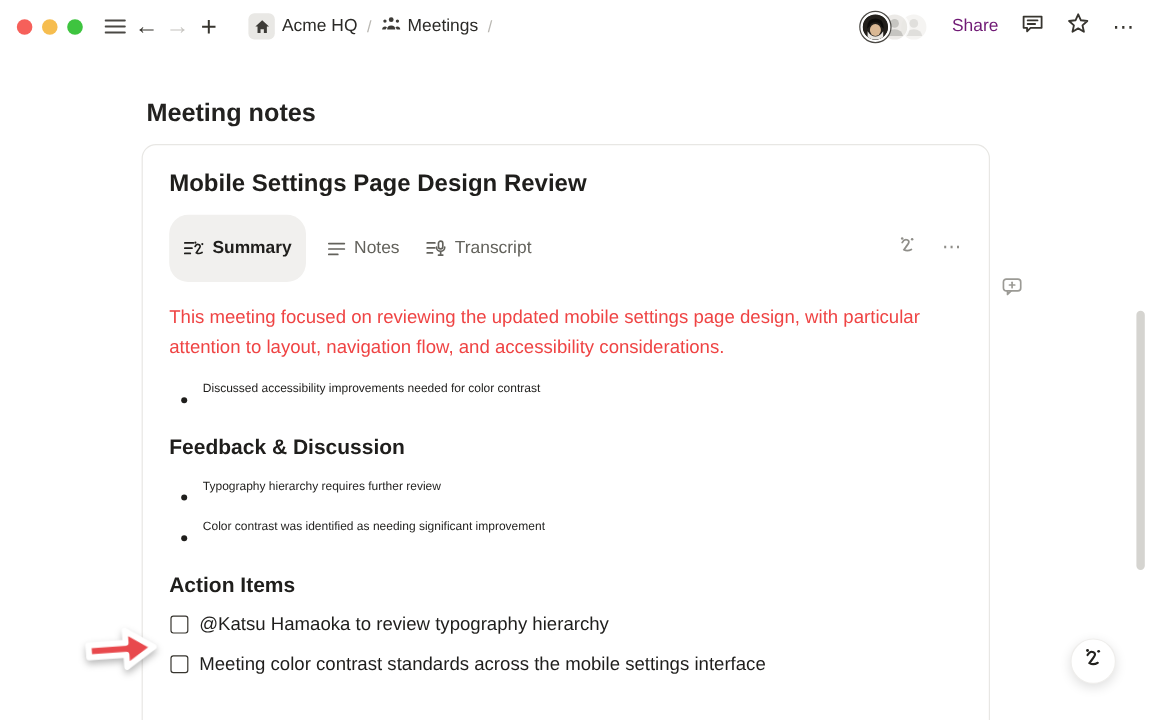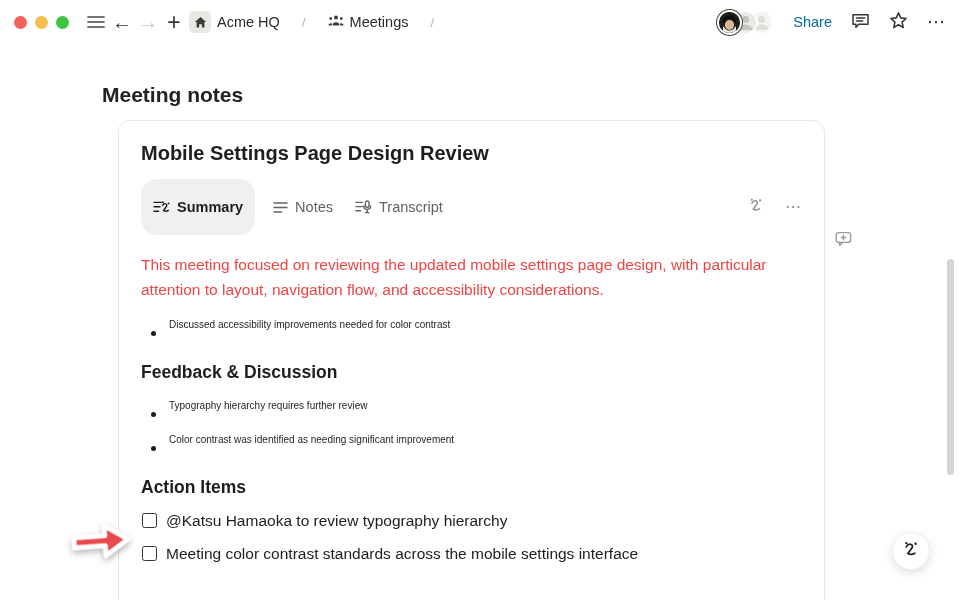--- a/index.html
+++ b/index.html
@@ -12,38 +12,38 @@
   .traffic { display:flex; gap:8px; align-items:center; margin-right:14px; }
   .light { width:13px; height:13px; border-radius:50%; }
   .light.red { background:#f6605a; }
   .light.yellow { background:#f6bd4f; }
   .light.green { background:#3ec43f; }
   .tb-btn { width:26px; height:26px; display:flex; align-items:center; justify-content:center;
     border-radius:5px; color:#37352f; flex:0 0 auto; }
   .tb-btn svg { display:block; }
   .arrow-fwd { color:#c8c6c2; }
   .glyph { font-size:20px; line-height:1; color:#37352f; }
-  .breadcrumb { display:flex; align-items:center; gap:22px; margin-left:2px; font-size:14.5px; color:#2b2a27; }
+  .breadcrumb { display:flex; align-items:center; gap:8px; margin-left:20px; font-size:14.5px; color:#2b2a27; }
   .crumb { display:flex; align-items:center; gap:6px; cursor:default; white-space:nowrap; }
   .home-chip { width:22px; height:22px; background:#e9e8e5; border-radius:5px;
     display:flex; align-items:center; justify-content:center; }
   .crumb-sep { color:#b9b7b2; font-size:13.5px; }
   .topbar-right { margin-left:auto; display:flex; align-items:center; gap:19px; }
   .avatar-stack { display:flex; align-items:center; }
   .avatar { width:25px; height:25px; border-radius:50%; border:2px solid #fff; position:relative; }
   .avatar + .avatar { margin-left:-9px; }
   .avatar-1 { background:#26241f; box-shadow:0 0 0 1px #4a4844; z-index:3; overflow:hidden; }
   .avatar-2 { background:#e6e4e0; z-index:2; opacity:.75; overflow:hidden; }
   .avatar-3 { background:#eceae6; z-index:1; opacity:.5; overflow:hidden; }
-  .share-btn { font-size:14.5px; color:#0369a1; cursor:default; }
+  .share-btn { font-size:14.5px; color:#701a75; cursor:default; }
   .tb-icon { color:#37352f; display:flex; align-items:center; justify-content:center; }
   .dots { font-size:18px; letter-spacing:1px; color:#37352f; line-height:1; }
 
   
-  .page-title { position:absolute; left:102px; top:83px; font-size:21px; font-weight:700; color:#232220; }
+  .page-title { position:absolute; left:122px; top:83px; font-size:21px; font-weight:700; color:#232220; }
 
   .card { position:absolute; left:118px; top:120px; width:707px; height:560px;
     background:#fff; border:1px solid #e8e7e4; border-radius:12px; padding:0 22px; }
   .card-title { margin-top:21px; font-size:20px; font-weight:700; color:#1f1e1c; }
 
   .tabs-row { margin-top:14px; display:flex; align-items:center; }
   .tab { display:flex; align-items:center; gap:7px; font-size:14.5px; color:#63625c;
     font-weight:500; padding:5px 4px; border-radius:16px; cursor:default; }
   .tab + .tab { margin-left:14px; }
   .tab.active { background:#f1f0ee; color:#1f1e1c; font-weight:600; padding:20px 12px; }

